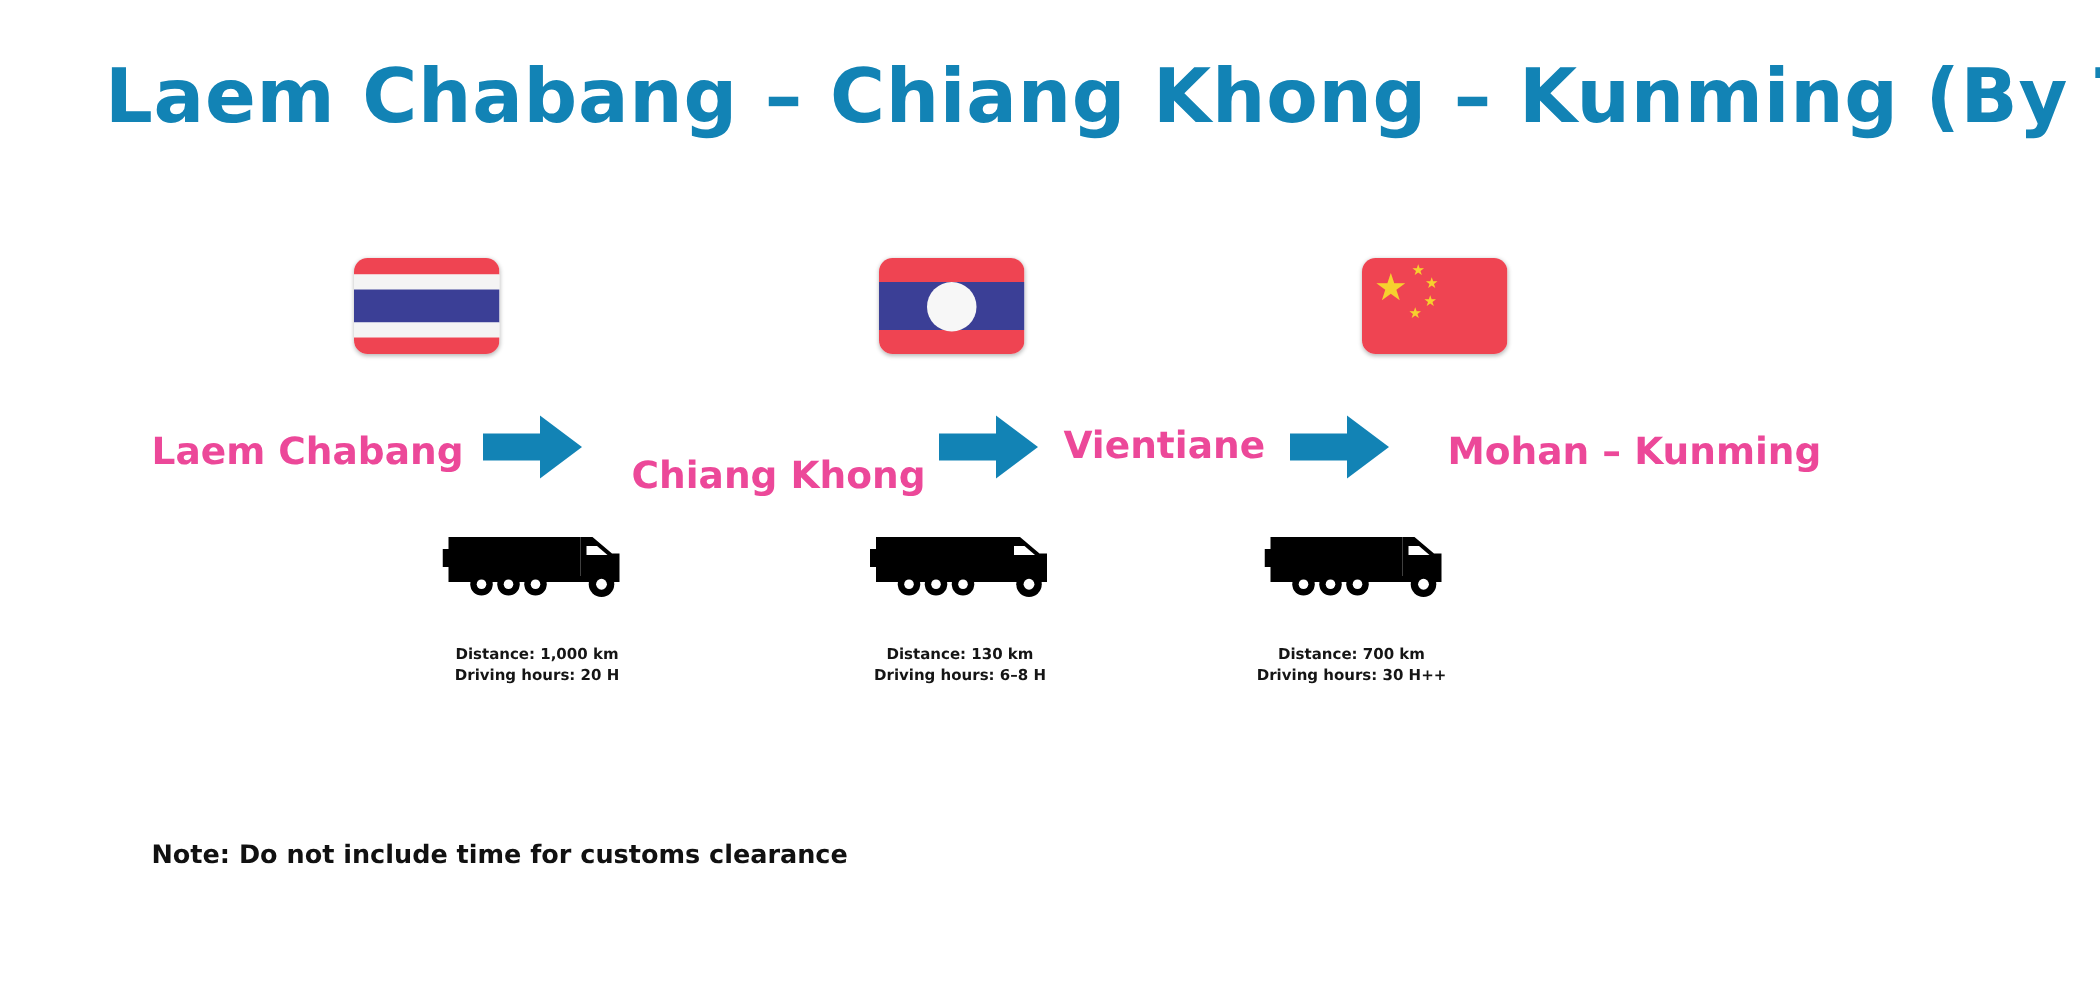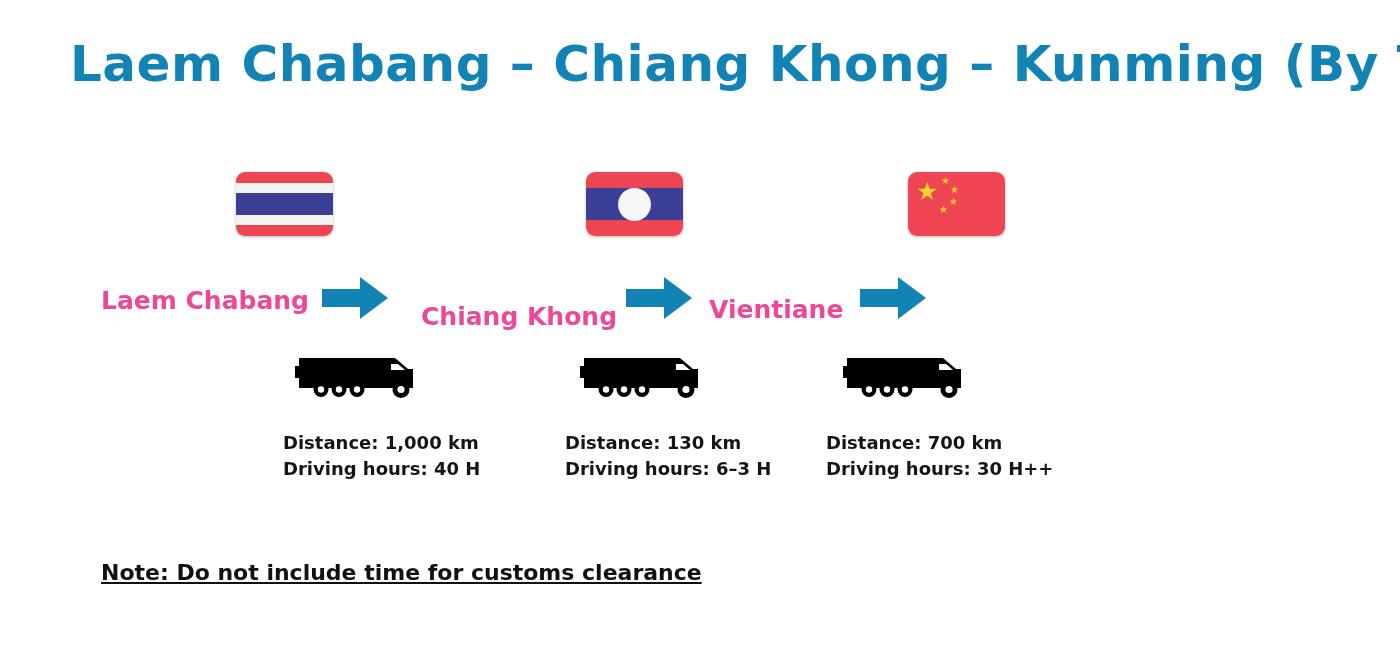--- a/index.html
+++ b/index.html
@@ -83,21 +83,21 @@
   .node-label {
     position: absolute;
     font-size: 25px;
     font-weight: bold;
     color: #ec4899;
     line-height: 1.3;
     white-space: nowrap;
   }
   .node-1 { left: 101px; top: 285px; }
   .node-2 { left: 421px; top: 285px; margin-top: 16px; }
-  .node-3 { left: 709px; top: 294px; }
+  .node-3 { left: 709px; top: 281px; }
   .node-4 { left: 965px; top: 285px; white-space: normal; width: 380px; }
 
   .arrow {
     position: absolute;
     width: 66px;
     height: 46px;
     top: 275px;
   }
   .arrow-1 { left: 322px; }
   .arrow-2 { left: 626px; }
@@ -112,42 +112,41 @@
     top: 354px;
   }
   .truck-1 { left: 295px; }
   .truck-2 { left: 580px; }
   .truck-3 { left: 843px; }
   .truck svg { display: block; width: 100%; height: 100%; }
 
   
   .leg-stats {
     position: absolute;
-    font-size: 18px;
+    font-size: 10px;
     font-weight: bold;
     color: #151515;
     line-height: 1.42;
     text-align: center;
     white-space: nowrap;
   }
   .leg-stats .row { display: block; }
   .stats-1 { left: 283px; top: 430px; width: 150px; }
   .stats-2 { left: 565px; top: 430px; width: 150px; }
   .stats-3 { left: 826px; top: 430px; width: 150px; }
 
   
   .note {
     position: absolute;
     left: 101px;
     top: 560px;
-    font-size: 22px;
+    font-size: 17px;
     font-weight: bold;
     color: #111111;
     white-space: nowrap;
-    text-decoration: underline;
   }
 </style>
 </head>
 <body>
 
 <div class="slide-title">Laem Chabang – Chiang Khong – Kunming (By Truck)</div>
 
 <div class="flag flag-th">
   <div class="flag-inner">
     <div class="th-s th-s1"></div>
@@ -196,21 +195,21 @@
 
 <div class="node-label node-3">Vientiane</div>
 
 <div class="arrow arrow-3">
   <svg viewBox="0 0 66 46" xmlns="http://www.w3.org/2000/svg" aria-hidden="true">
     <path d="M0 14 H38 V2 L66 23 L38 44 V32 H0 Z" fill="#1283b5"></path>
   </svg>
 </div>
 
 <div class="node-label node-4">
-  <br>
+  <span>Mohan – Kunming</span><br>
 </div>
 
 <div class="truck truck-1">
   <svg viewBox="0 0 122 45" xmlns="http://www.w3.org/2000/svg" aria-hidden="true">
     <g fill="#000000">
       <path d="M4 4 H92 V30 H4 Z"></path>
       <path d="M92 4 H100 L113 15 H118 V30 H92 Z"></path>
       <path d="M4 30 H118 V34 H4 Z"></path>
       <path d="M0 12 H5 V24 H0 Z"></path>
     </g>
@@ -279,26 +278,26 @@
       <circle cx="26" cy="35.5" r="3.2"></circle>
       <circle cx="44" cy="35.5" r="3.2"></circle>
       <circle cx="62" cy="35.5" r="3.2"></circle>
       <circle cx="106" cy="35.5" r="3.6"></circle>
     </g>
   </svg>
 </div>
 
 <div class="leg-stats stats-1">
   <span class="row">Distance:  1,000 km</span>
-  <span class="row">Driving hours: 40 H</span>
+  <span class="row">Driving hours: 20 H</span>
 </div>
 
 <div class="leg-stats stats-2">
   <span class="row">Distance:  130 km</span>
-  <span class="row">Driving hours: 6–3 H</span>
+  <span class="row">Driving hours: 6–8 H</span>
 </div>
 
 <div class="leg-stats stats-3">
   <span class="row">Distance:  700 km</span>
   <span class="row">Driving hours: 30 H++</span>
 </div>
 
 <div class="note">Note: Do not include time for customs clearance</div>
 
 </body></html>

